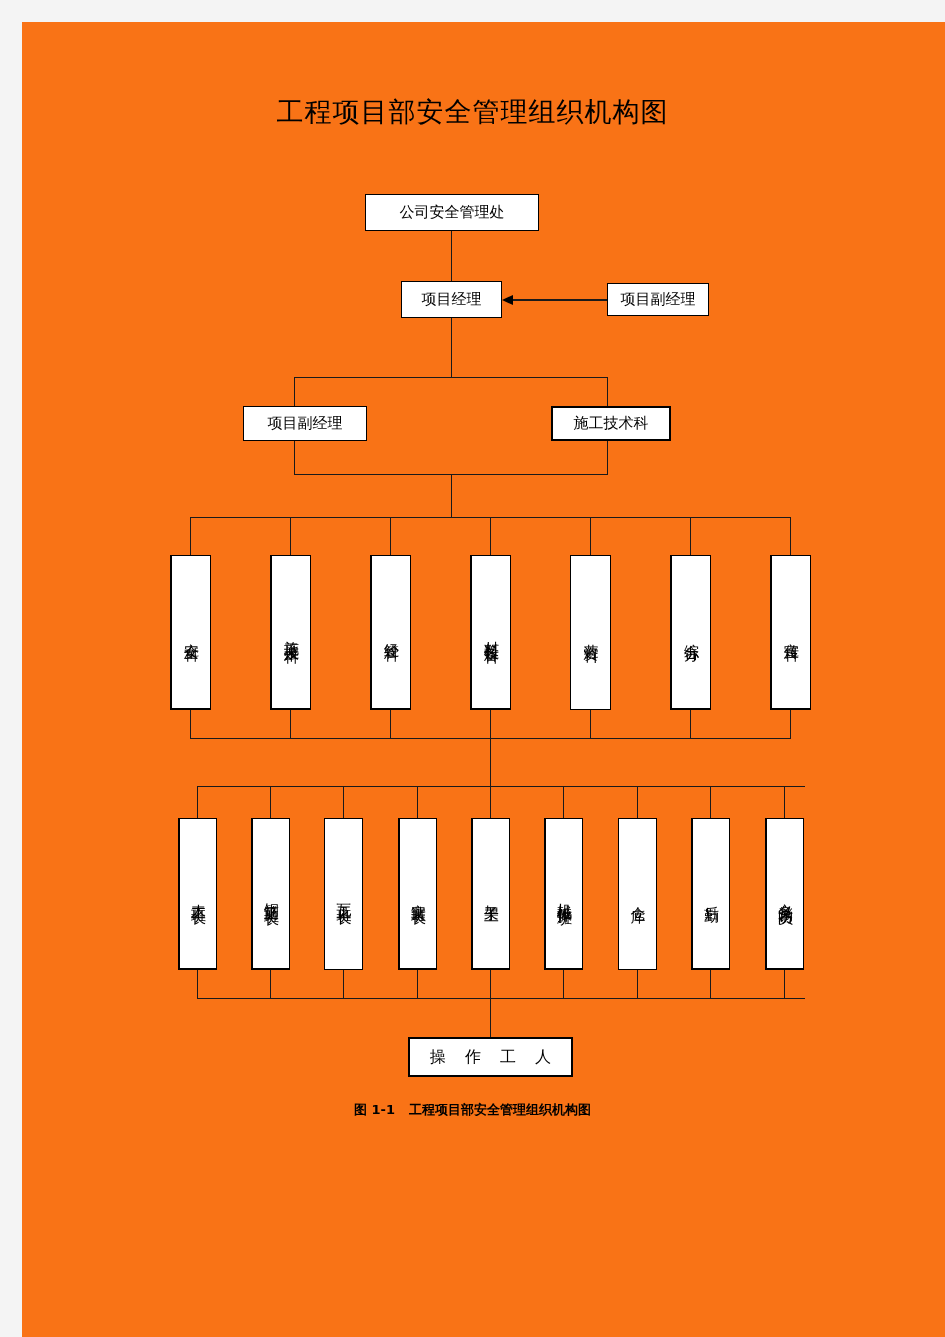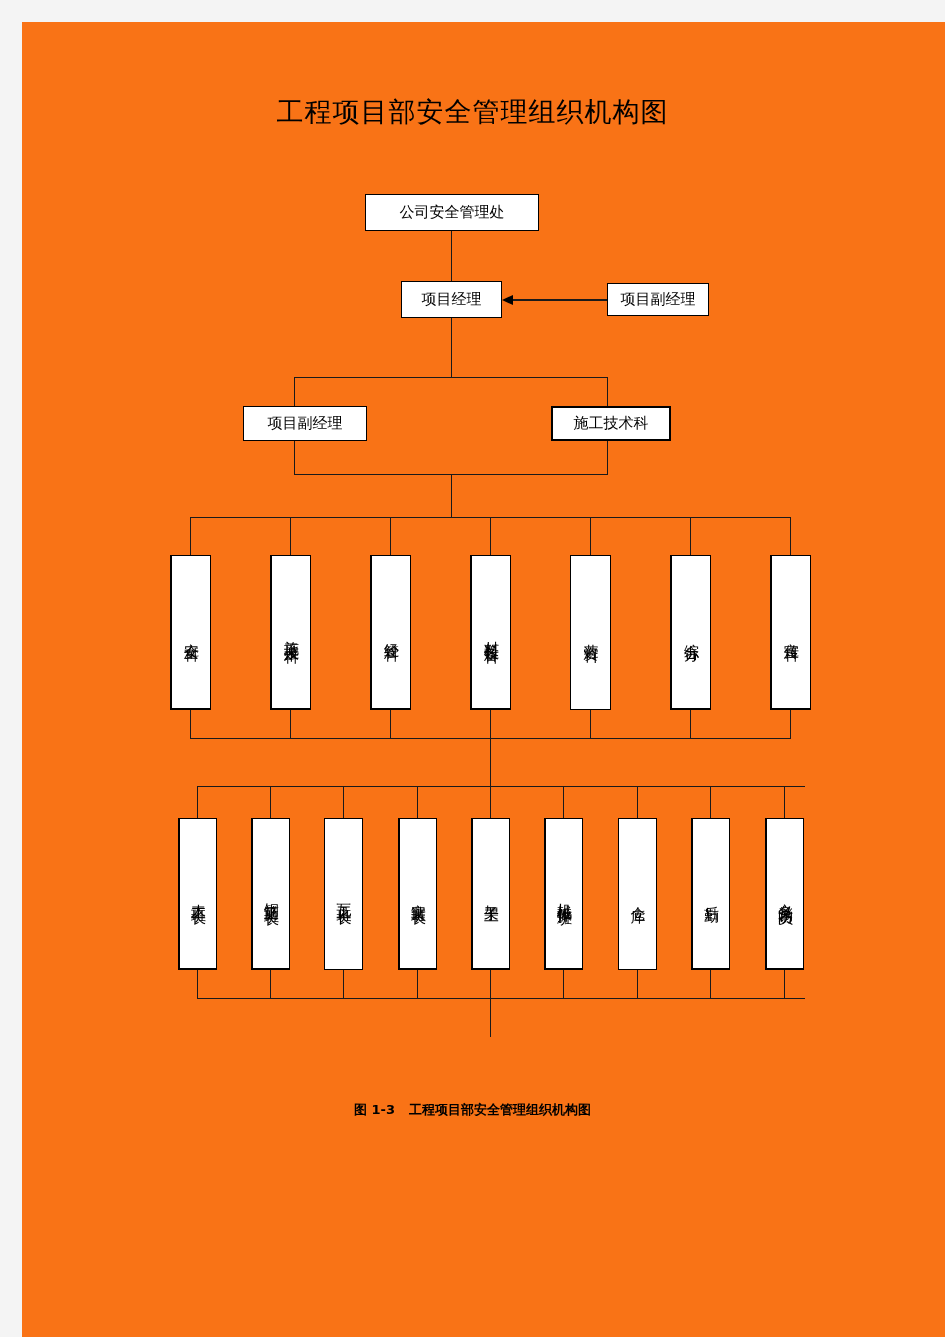--- a/index.html
+++ b/index.html
@@ -241,19 +241,22 @@
     <div class="line vline" style="left:417px; top:970px; height:28px;"></div>
     <div class="line vline" style="left:490px; top:970px; height:28px;"></div>
     <div class="line vline" style="left:563px; top:970px; height:28px;"></div>
     <div class="line vline" style="left:637px; top:970px; height:28px;"></div>
     <div class="line vline" style="left:710px; top:970px; height:28px;"></div>
     <div class="line vline" style="left:784px; top:970px; height:28px;"></div>
     <div class="line hline" style="left:197px; top:998px; width:608px;"></div>
 
     <div class="line vline" style="left:490px; top:998px; height:39px;"></div>
 
+    <div class="node h" id="node-workers" style="left:408px; top:1037px; width:165px; height:40px; border-width:2px;">
+      <span>操 作 工 人</span>
+    </div>
 
     <div id="caption">
-      <span>图 1-3</span><span class="cap-gap"></span><span>工程项目部安全管理组织机构图</span>
+      <span>图 1-1</span><span class="cap-gap"></span><span>工程项目部安全管理组织机构图</span>
     </div>
 
   </div>
 </div>
 
 </body></html>

